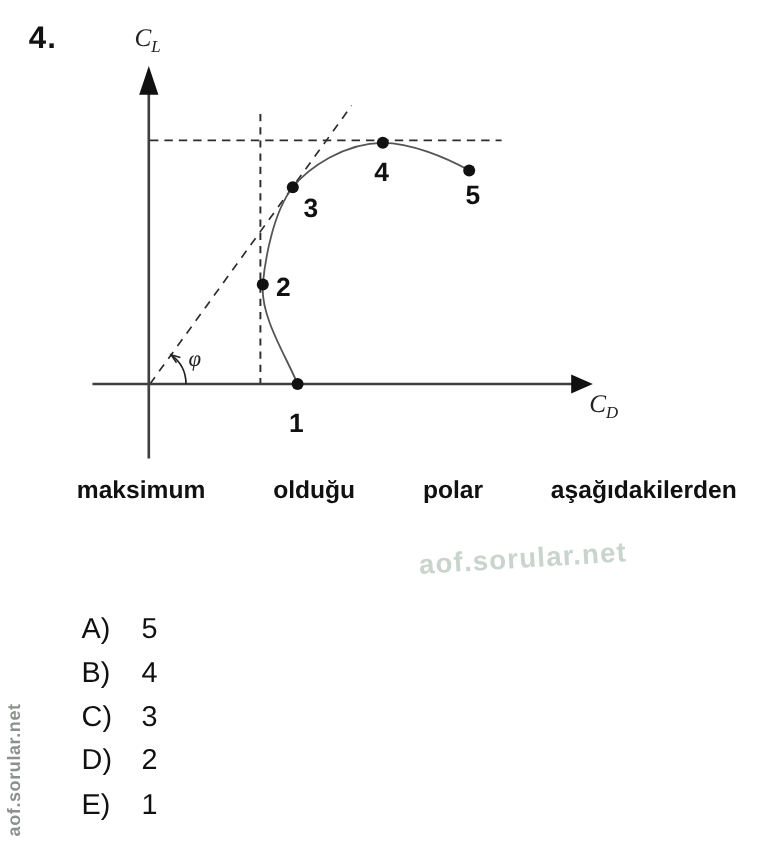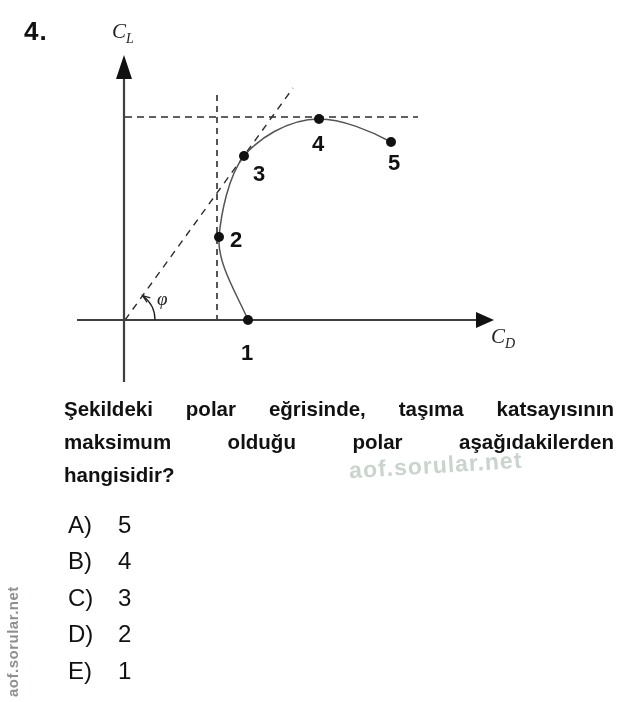--- a/index.html
+++ b/index.html
@@ -73,23 +73,21 @@
   <text class="fig-num" x="318" y="151" text-anchor="middle">4</text>
   <text class="fig-num" x="394" y="170" text-anchor="middle">5</text>
 
   <text class="axis-lbl" x="112" y="38"><tspan>C</tspan><tspan dy="5" font-size="14">L</tspan></text>
   <text class="axis-lbl" x="491" y="343"><tspan>C</tspan><tspan dy="5" font-size="14">D</tspan></text>
 
   <text class="phi-lbl" x="157" y="305">φ</text>
 </svg>
 
 <div class="question">
-  <div class="qline just">Şekildeki polar eğrisinde, taşıma katsayısının</div>
   <div class="qline just">maksimum olduğu polar aşağıdakilerden</div>
-  <div class="qline">hangisidir?</div>
 </div>
 
 <div class="wm-center">aof.sorular.net</div>
 
 <div class="options">
   <div class="opt-row">
     <span class="opt-label">A)</span>
     <span class="opt-value">5</span>
   </div>
   <div class="opt-row">

